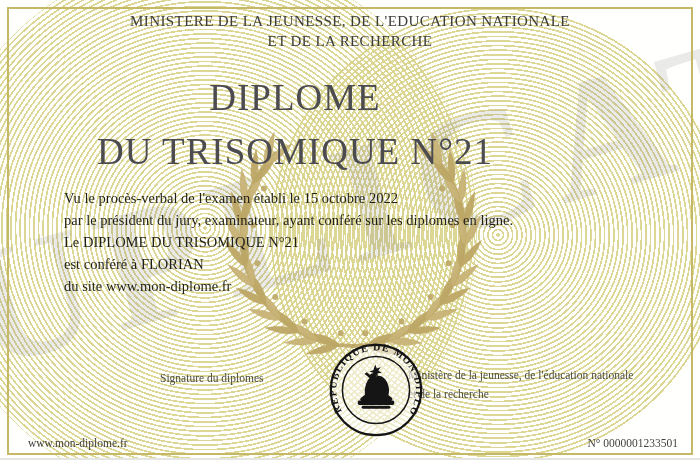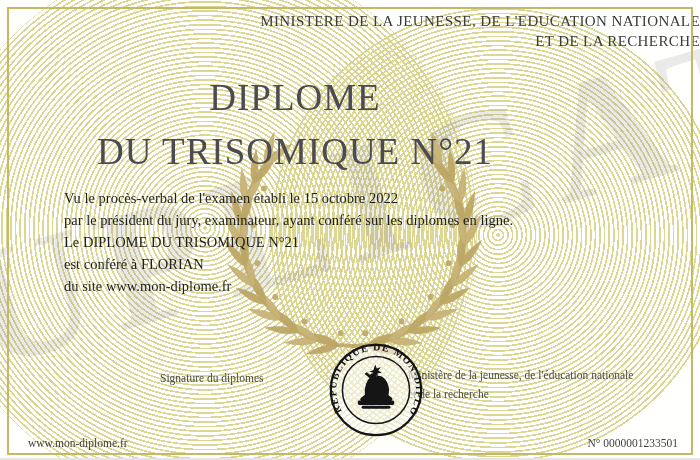--- a/index.html
+++ b/index.html
@@ -16,21 +16,21 @@
 
   .watermark{position:absolute;left:-160px;top:255px;font-size:170px;font-weight:bold;
     color:rgba(122,122,132,0.16);letter-spacing:14px;white-space:nowrap;
     transform:rotate(-16deg);transform-origin:left center;z-index:2;}
 
   .wreath{position:absolute;left:223px;top:132px;z-index:3;}
 
   .frame{position:absolute;left:7px;top:7px;right:7px;bottom:5px;
     border:2px solid #c5b968;z-index:8;pointer-events:none;}
 
-  .hdr{position:absolute;left:0;width:700px;text-align:right;color:#3b3b3b;
+  .hdr{position:absolute;left:0;width:700px;text-align:center;color:#3b3b3b;
     font-size:15px;letter-spacing:.4px;z-index:5;}
   .hdr.l1{top:13px;} .hdr.l2{top:33px;}
 
   .title{position:absolute;left:0;width:590px;text-align:center;color:#4b4b50;
     font-size:37px;letter-spacing:1px;z-index:5;}
   .title.l1{top:76px;} .title.l2{top:130px;}
 
   .bodyblock{position:absolute;left:64px;top:187px;z-index:5;color:#1f1f1a;
     font-size:14.5px;line-height:22px;white-space:nowrap;}
   .grant{position:absolute;left:60px;top:309px;width:480px;text-align:center;

